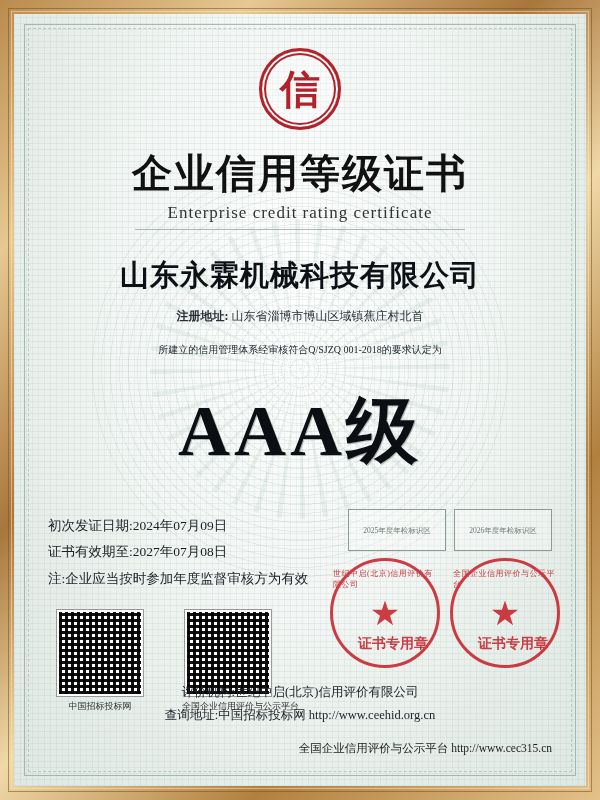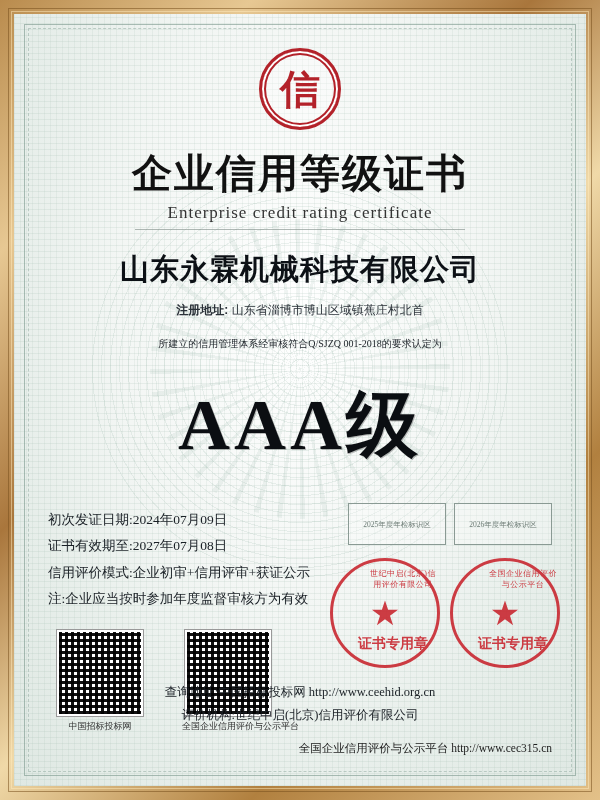--- a/index.html
+++ b/index.html
@@ -75,26 +75,26 @@
     font-family:"Liberation Serif",serif;font-size:17px;color:#333;letter-spacing:1px;
   }
   .title-rule{
     width:330px;height:1px;background:#7d8a85;margin:6px auto 0;opacity:.6;
   }
   .credit-code{
     text-align:center;margin-top:18px;font-size:16px;color:#16202c;font-weight:bold;
     font-family:"Liberation Serif",serif;
   }
   .company{
-    text-align:center;margin-top:20px;
+    text-align:center;margin-top:26px;
     font-family:"Liberation Serif",serif;font-weight:bold;font-size:29px;color:#0d1116;letter-spacing:1px;
   }
   .reg-addr{
     text-align:center;margin-top:12px;font-size:12px;color:#2a3138;
-    font-family:Liberation Sans, sans-serif;
+    font-family:Liberation Serif, serif;
   }
   .reg-addr .lbl{font-weight:bold;}
   .standard-line{
     text-align:center;margin-top:18px;font-size:10px;color:#1c2228;
     font-family:"Liberation Serif",serif;
   }
   .grade{
     text-align:center;margin-top:26px;
     font-family:"Liberation Serif",serif;font-weight:bold;font-size:72px;color:#0b0e12;
     letter-spacing:4px;
@@ -133,23 +133,22 @@
   }
   .seal{
     position:relative;width:104px;height:104px;border-radius:50%;
     border:3px solid #c8232c;color:#c8232c;opacity:.88;
     display:flex;align-items:center;justify-content:center;
   }
   .seal .star{
     font-size:34px;line-height:1;color:#c8232c;
   }
   .seal .arc-top{
-    position:absolute;top:7px;left:0;right:0;text-align:center;font-size:8px;letter-spacing:.5px;
+    position:absolute;top:7px;left:0;right:0;text-align:left;font-size:8px;letter-spacing:.5px;
     font-family:"Liberation Serif",serif;
-    margin-left:36px;
   }
   .seal .arc-bottom{
     position:absolute;bottom:12px;left:16px;right:0;text-align:center;font-size:14px;
     font-family:"Liberation Serif",serif;font-weight:bold;
   }
   .footer{
     position:absolute;left:34px;right:34px;bottom:26px;
     font-family:"Liberation Serif",serif;font-size:12.5px;color:#1a2026;line-height:1.9;
   }
   .footer .f-row{text-align:center;}
@@ -198,24 +197,20 @@
 
         <div class="info-row">
           <span class="info-label">初次发证日期:</span>
           <span class="info-value">2024年07月09日</span>
         </div>
         <div class="info-row">
           <span class="info-label">证书有效期至:</span>
           <span class="info-value">2027年07月08日</span>
         </div>
         <div class="info-row">
-          <span class="info-label">信用评价模式:</span>
-          <span class="info-value">企业初审+信用评审+获证公示</span>
-        </div>
-        <div class="info-row">
           <span class="info-label">注:</span>
           <span class="info-value">企业应当按时参加年度监督审核方为有效</span>
         </div>
       </div>
 
       <div class="qr-row">
         <div class="qr-item">
           <div class="qr-img"></div>
           <div class="qr-caption">中国招标投标网</div>
         </div>
@@ -232,20 +227,20 @@
           <div class="arc-bottom">证书专用章</div>
         </div>
         <div class="seal">
           <div class="arc-top">全国企业信用评价与公示平台</div>
           <div class="star">★</div>
           <div class="arc-bottom">证书专用章</div>
         </div>
       </div>
 
       <div class="footer">
+        <div class="f-row">评价机构:世纪中启(北京)信用评价有限公司</div>
         <div class="f-row">查询地址:中国招标投标网 http://www.ceehid.org.cn</div>
-        <div class="f-row">评价机构:世纪中启(北京)信用评价有限公司</div>
         <div class="f-last">全国企业信用评价与公示平台 http://www.cec315.cn</div>
       </div>
 
     </div>
   </div>
 </div>
 
 </body></html>

